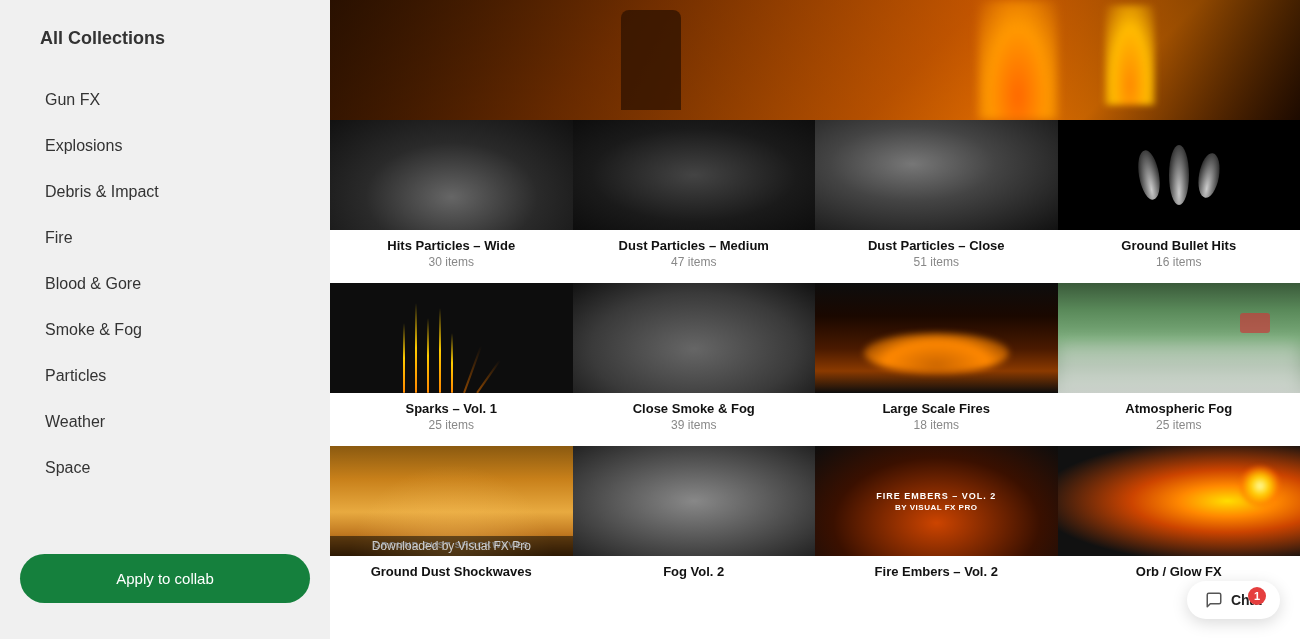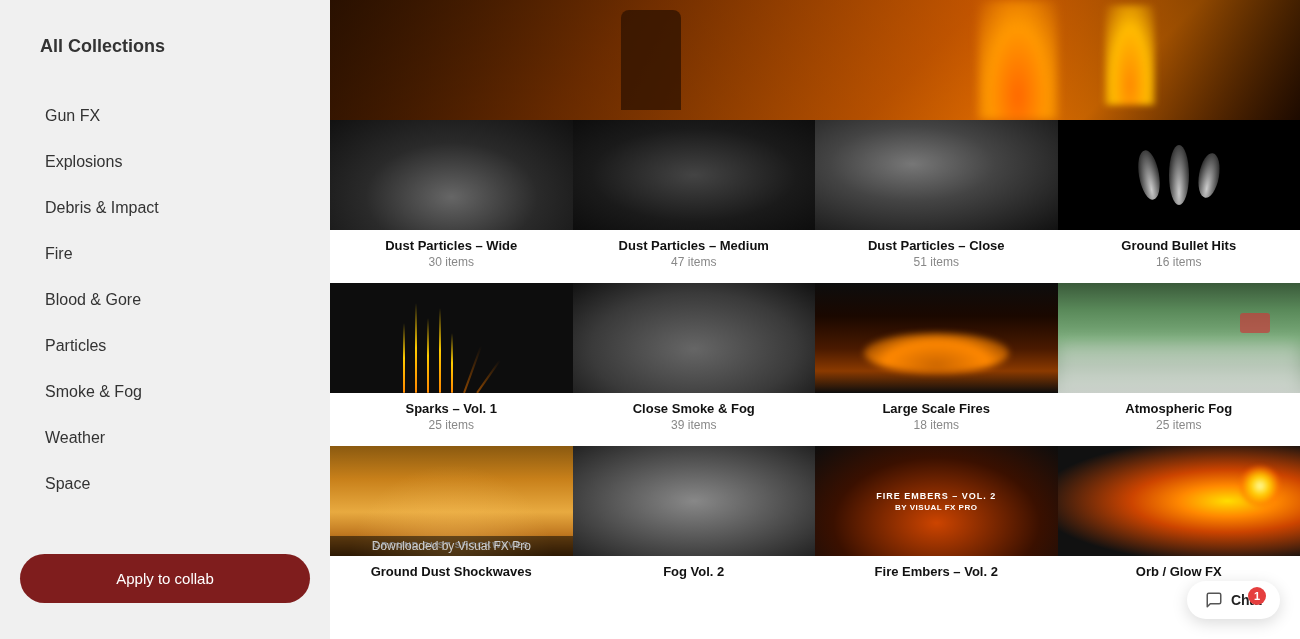--- a/index.html
+++ b/index.html
@@ -23,26 +23,26 @@
       padding: 14px 45px;
       font-size: 16px;
       color: #333;
       cursor: pointer;
       transition: background 0.15s;
     }
     .nav-item.active { font-weight: 600; }
     .nav-item:first-child {
       font-size: 18px;
       font-weight: 600;
-      padding: 36px 40px;
+      padding: 28px 40px;
     }
 
     .apply-btn {
       margin: 16px 20px;
-      background: #7f1d1d;
+      background: #15803d;
       color: #fff;
       border: none;
       border-radius: 30px;
       padding: 16px 30px;
       font-size: 15px;
       font-weight: 500;
       cursor: pointer;
       width: calc(100% - 40px);
       text-align: center;
     }
@@ -282,24 +282,24 @@
     <div class="nav-item">
       <span>Debris &amp; Impact</span>
     </div>
     <div class="nav-item">
       <span>Fire</span>
     </div>
     <div class="nav-item">
       <span>Blood &amp; Gore</span>
     </div>
     <div class="nav-item">
+      <span>Smoke &amp; Fog</span>
+    </div>
+    <div class="nav-item">
       <span>Particles</span>
-    </div>
-    <div class="nav-item">
-      <span>Smoke &amp; Fog</span>
     </div>
     <div class="nav-item">
       <span>Weather</span>
     </div>
     <div class="nav-item">
       <span>Space</span>
     </div>
   </div>
   <button class="apply-btn">Apply to collab</button>
 </div>
@@ -311,21 +311,21 @@
     <div class="hero-figure"></div>
     <div class="hero-flame"></div>
     <div class="hero-flame2"></div>
   </div>
 
   <div class="grid">
 
     <div class="grid-item">
       <div class="grid-thumb thumb-dust-wide" style="background: radial-gradient(ellipse at 50% 70%, #666 0%, #2a2a2a 50%, #111 100%);"></div>
       <div class="grid-item-info">
-        <div class="grid-item-title">Dust Particles – Wide</div>
+        <div class="grid-item-title">Hits Particles – Wide</div>
         <div class="grid-item-count">30 items</div>
       </div>
     </div>
 
     <div class="grid-item">
       <div class="grid-thumb thumb-dust-medium"></div>
       <div class="grid-item-info">
         <div class="grid-item-title">Dust Particles – Medium</div>
         <div class="grid-item-count">47 items</div>
       </div>

